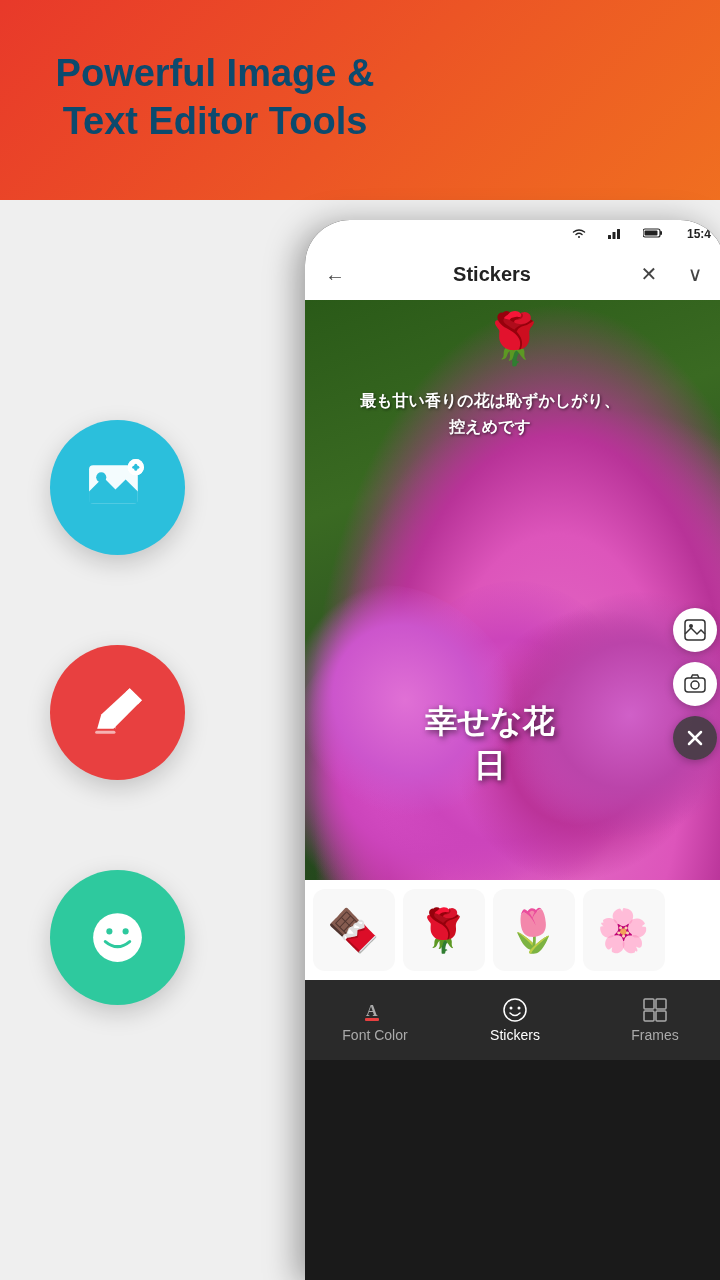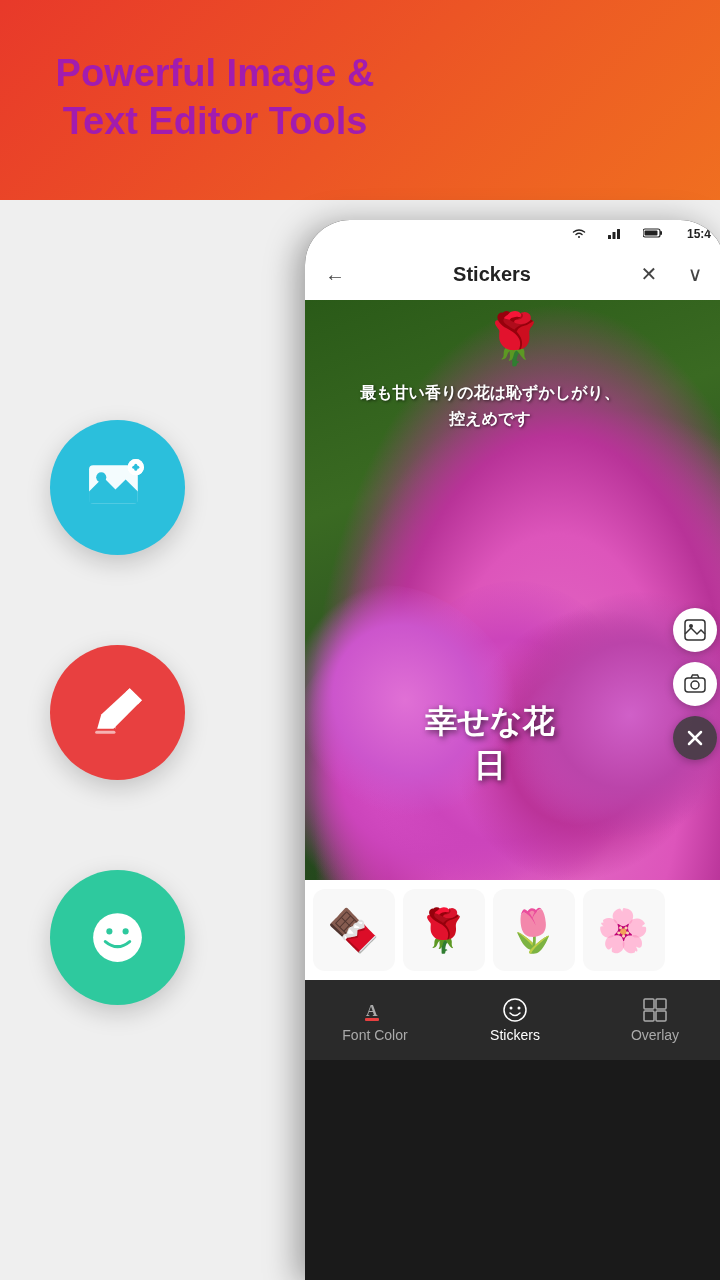--- a/index.html
+++ b/index.html
@@ -30,21 +30,21 @@
       z-index: 0;
     }
 
     
     .hero-title {
       position: absolute;
       top: 50px;
       left: 30px;
       right: 320px;
       z-index: 10;
-      color: #a21caf;
+      color: #0c4a6e;
       font-size: 38px;
       font-weight: 800;
       line-height: 1.25;
       text-align: center;
     }
 
     
     .feature-icons {
       position: absolute;
       top: 420px;
@@ -159,21 +159,21 @@
       background: 
         radial-gradient(ellipse at 60% 80%, #cc44aa 0%, #e060c0 20%, #dd55bb 35%, #b83398 50%, transparent 70%),
         radial-gradient(ellipse at 75% 65%, #cc44aa 0%, #dd55bb 25%, transparent 50%),
         radial-gradient(ellipse at 45% 90%, #b83398 0%, #cc44aa 30%, transparent 55%),
         linear-gradient(160deg, #2a5a18 0%, #3a6a22 30%, #2a5020 60%, #1e4018 100%);
     }
 
     
     .canvas-text-top {
       position: absolute;
-      top: 80px;
+      top: 88px;
       left: 10px;
       right: 60px;
       color: white;
       font-size: 16px;
       font-weight: 700;
       text-align: center;
       line-height: 1.6;
       text-shadow: 1px 1px 3px rgba(0,0,0,0.6);
     }
 
@@ -431,19 +431,19 @@
       </div>
 
 
       <div class="toolbar-item">
         <svg width="26" height="26" viewBox="0 0 26 26">
           <rect x="2" y="2" width="10" height="10" rx="1" stroke="#aaa" stroke-width="1.5" fill="none"></rect>
           <rect x="14" y="2" width="10" height="10" rx="1" stroke="#aaa" stroke-width="1.5" fill="none"></rect>
           <rect x="2" y="14" width="10" height="10" rx="1" stroke="#aaa" stroke-width="1.5" fill="none"></rect>
           <rect x="14" y="14" width="10" height="10" rx="1" stroke="#aaa" stroke-width="1.5" fill="none"></rect>
         </svg>
-        <span class="toolbar-label">Overlay</span>
+        <span class="toolbar-label">Frames</span>
       </div>
 
     </div>
 
   </div>
 </div>
 
 </body></html>

